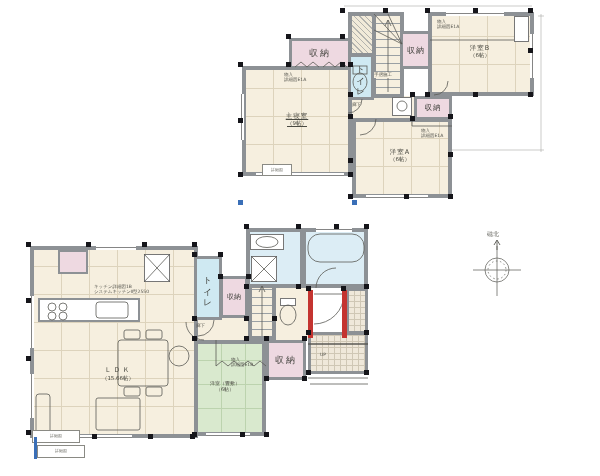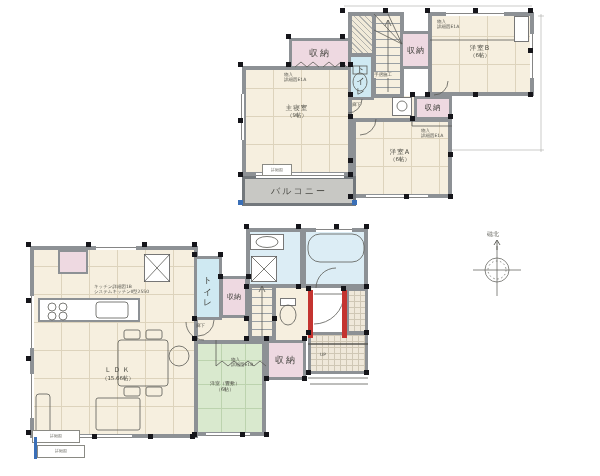--- a/index.html
+++ b/index.html
@@ -38,21 +38,21 @@
            text-align:center;line-height:10px;z-index:7;color:#66665e;}
   svg.overlay{position:absolute;left:0;top:0;z-index:5;pointer-events:none;}
   .fixture{position:absolute;background:#fff;border:1px solid #777;box-sizing:border-box;z-index:4;}
 </style>
 </head>
 <body>
 
 <div id="plan">
 
   <div class="room cream" style="left:242px;top:66px;width:110px;height:110px;"></div>
-  <div class="lbl" style="left:267px;top:104px;width:60px;">
+  <div class="lbl" style="left:267px;top:112px;width:60px;text-decoration:underline;">
     <div class="rname">主寝室</div>
     <div class="rsize">（9帖）</div>
   </div>
   <div class="lbl note" style="left:284px;top:72px;">
     <div>物入</div>
     <div>詳細図E1A</div>
   </div>
   <div class="callout" style="left:262px;top:164px;width:28px;height:10px;">詳細図</div>
 
   <div class="room pink" style="left:289px;top:38px;width:62px;height:31px;">
@@ -94,23 +94,20 @@
   <div class="room cream" style="left:352px;top:118px;width:100px;height:80px;"></div>
   <div class="lbl" style="left:368px;top:148px;width:64px;">
     <div class="rname">洋室A</div>
     <div class="rsize">（6帖）</div>
   </div>
   <div class="lbl note" style="left:421px;top:128px;">
     <div>物入</div>
     <div>詳細図E1A</div>
   </div>
 
-  <div class="room gray" style="left:242px;top:176px;width:114px;height:30px;">
-    <span class="big" style="color:#4b4b46;">バルコニー</span>
-  </div>
 
   <div class="room cream" style="left:30px;top:246px;width:168px;height:192px;"></div>
   <div class="lbl" style="left:88px;top:366px;width:60px;">
     <div style="font-size:7px;letter-spacing:2px;font-family:Liberation Serif, serif;">ＬＤＫ</div>
     <div class="rsize">（15.66帖）</div>
   </div>
   <div class="lbl note" style="left:94px;top:284px;">
     <div>キッチン詳細図1B</div>
     <div>システムキッチンⅡ型2550</div>
   </div>

